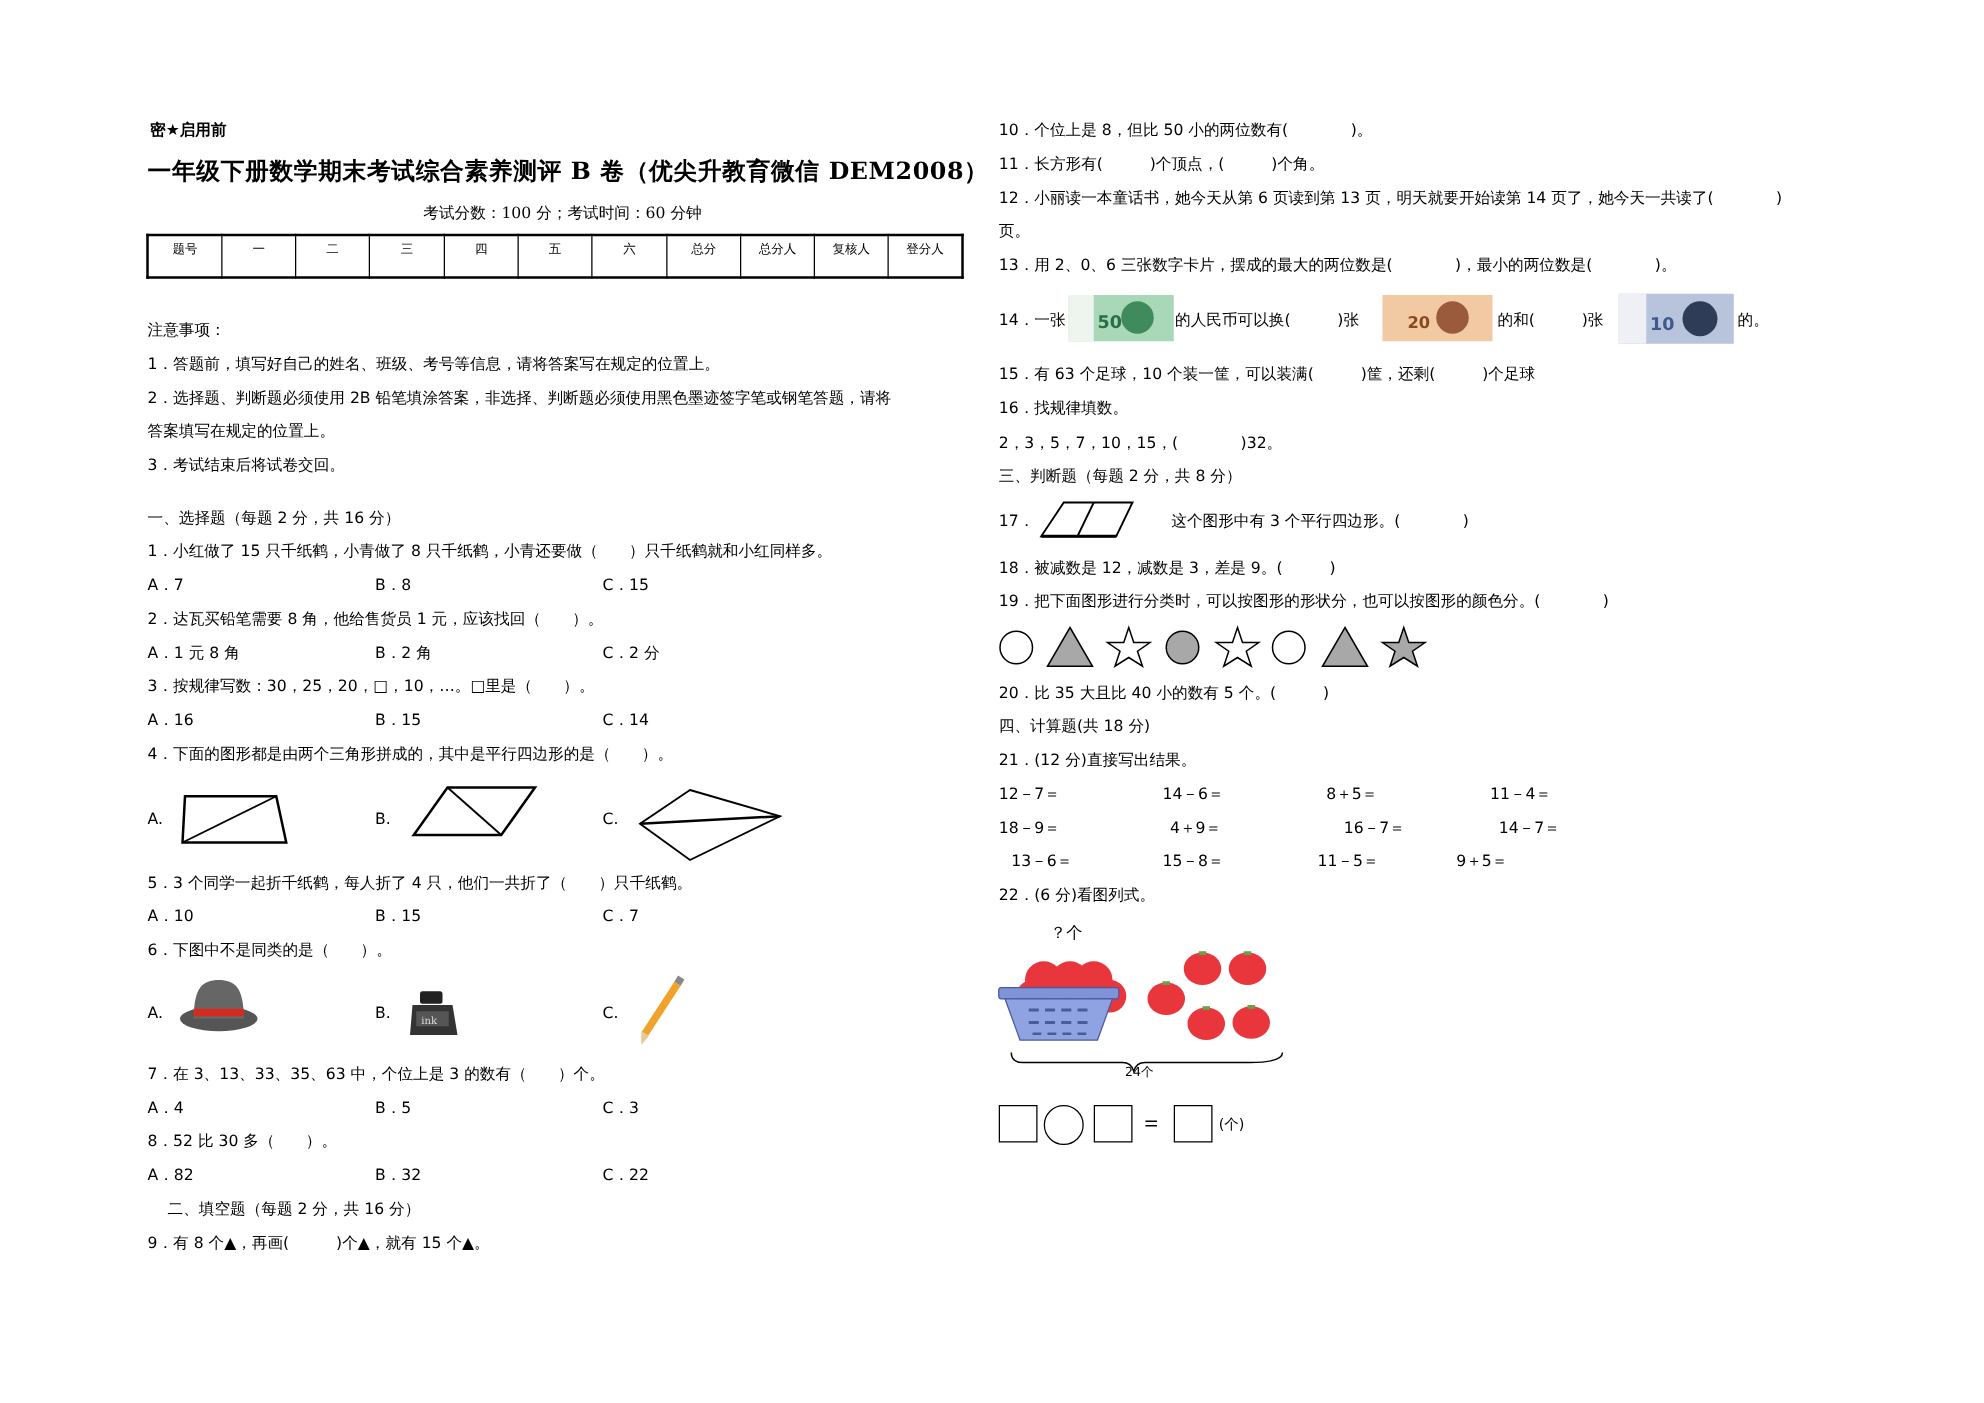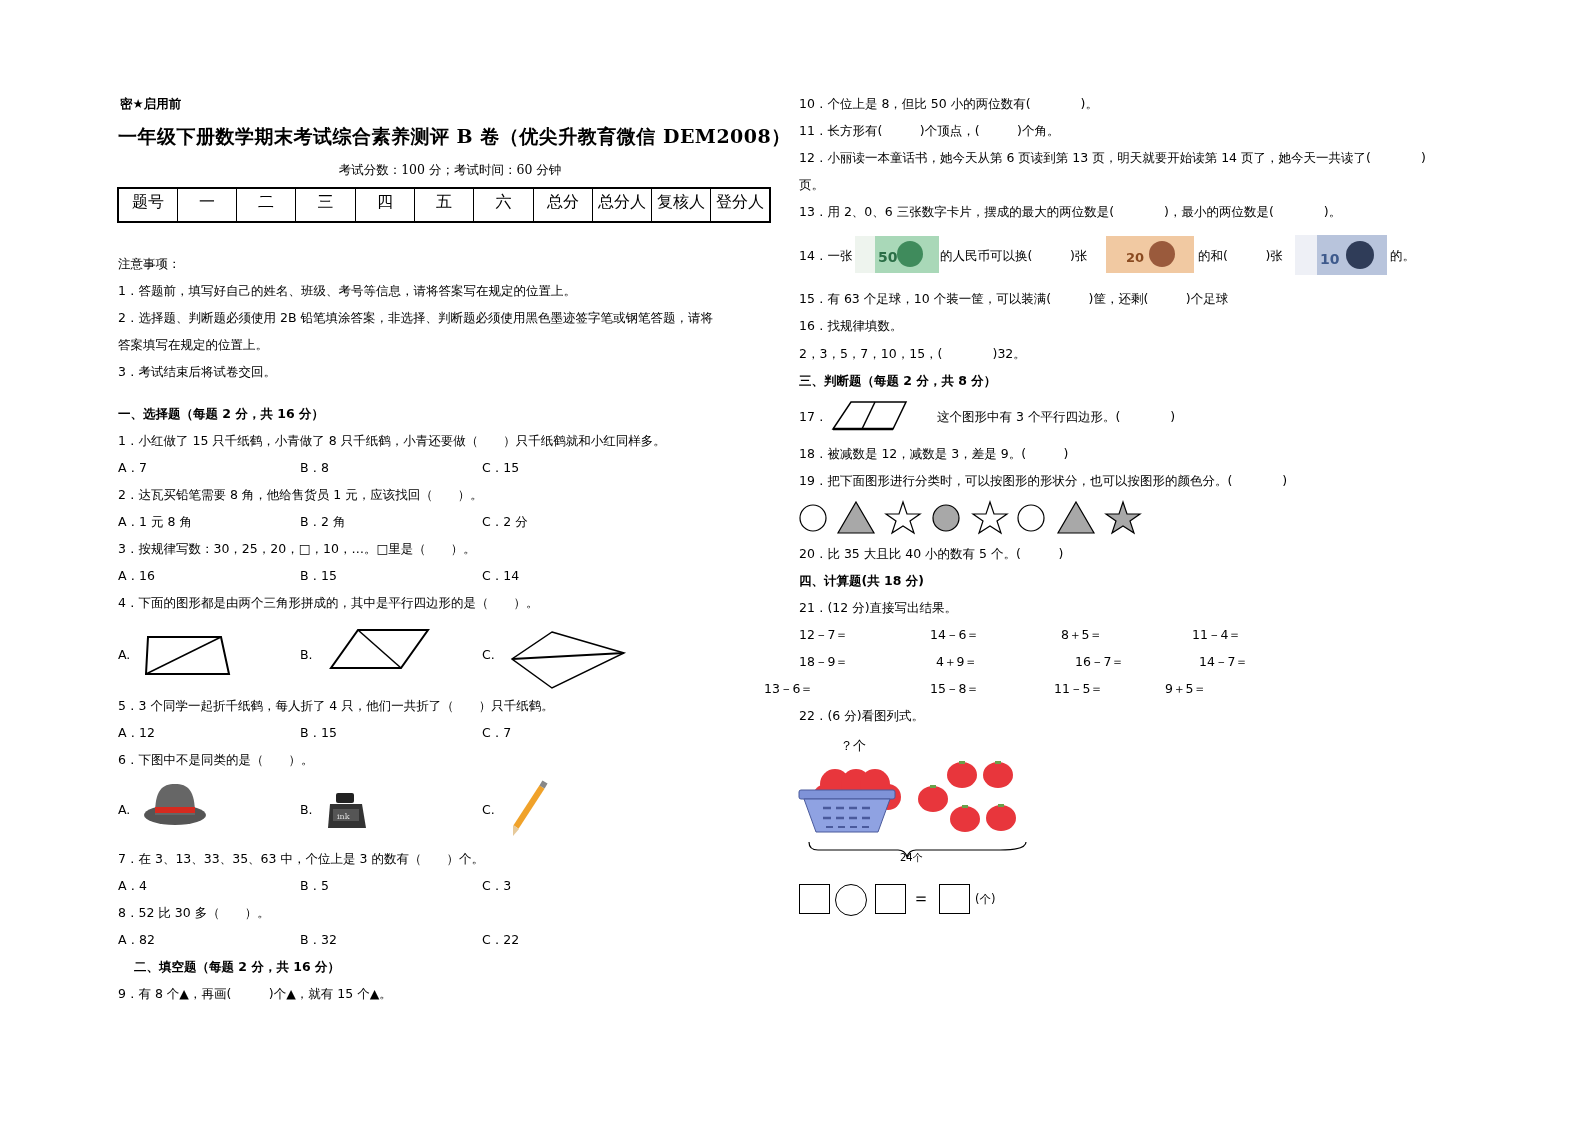--- a/index.html
+++ b/index.html
@@ -3,25 +3,25 @@
 <meta charset="utf-8">
 <style>
   html, body { margin: 0; padding: 0; background: #ffffff; }
   body { width: 1587px; height: 1122px; position: relative; overflow: hidden;
          font-family: "DejaVu Sans", "Liberation Sans", sans-serif; color: #000; font-size: 12.5px; }
   .abs { position: absolute; white-space: nowrap; }
   .secret { left: 120px; top: 96px; font-size: 12.5px; font-weight: bold; }
   .title { left: 118px; top: 124px; font-size: 19px; font-weight: bold; font-family: "DejaVu Serif", "Liberation Serif", serif; letter-spacing: 0.5px; }
   .subtitle { left: 0; width: 900px; top: 162px; text-align: center; font-size: 12.5px; font-family: "DejaVu Serif", "Liberation Serif", serif; }
   table.score { position: absolute; left: 117px; top: 187px; border-collapse: collapse; border: 2px solid #000; }
-  table.score td { border: 1px solid #000; height: 30px; text-align: center; font-size: 16px; padding: 0; vertical-align: middle; margin-top: 44px; }
+  table.score td { border: 1px solid #000; height: 30px; text-align: center; font-size: 10px; padding: 0; vertical-align: middle; margin-top: 44px; }
   table.score tr:first-child td { height: 29px; vertical-align: top; padding-top: 5px; }
   table.score tr:last-child td { vertical-align: top; padding-top: 3px; }
   .line { font-size: 12.5px; }
-  .sec { font-weight: bold; }
+  .sec { font-weight: normal; }
   svg { position: absolute; overflow: visible; }
 </style>
 </head>
 <body>
 
 <div class="abs secret">密★启用前</div>
 <div class="abs title">一年级下册数学期末考试综合素养测评 B 卷（优尖升教育微信 DEM2008）</div>
 <div class="abs subtitle">考试分数：100 分；考试时间：60 分钟</div>
 
 <table class="score">
@@ -76,21 +76,21 @@
 <svg style="left:0;top:0" width="1" height="1">
   <polygon points="311,637 381,637 354,675 284,675" transform="translate(47,-7)" fill="none" stroke="#000" stroke-width="2"></polygon>
   <line x1="358" y1="630" x2="401" y2="668" stroke="#000" stroke-width="1.5"></line>
 </svg>
 <svg style="left:0;top:0" width="1" height="1">
   <polygon points="552,632 624,653 552,688 512,659" fill="none" stroke="#000" stroke-width="1.5"></polygon>
   <line x1="512" y1="659" x2="624" y2="653" stroke="#000" stroke-width="2"></line>
 </svg>
 
 <div class="abs line" style="left:118px;top:698px">5．3 个同学一起折千纸鹤，每人折了 4 只，他们一共折了（　　）只千纸鹤。</div>
-<div class="abs line" style="left:118px;top:725px">A．12</div>
+<div class="abs line" style="left:118px;top:725px">A．10</div>
 <div class="abs line" style="left:300px;top:725px">B．15</div>
 <div class="abs line" style="left:482px;top:725px">C．7</div>
 
 <div class="abs line" style="left:118px;top:752px">6．下图中不是同类的是（　　）。</div>
 <div class="abs line" style="left:118px;top:802px">A.</div>
 <div class="abs line" style="left:300px;top:802px">B.</div>
 <div class="abs line" style="left:482px;top:802px">C.</div>
 
 <svg style="left:0;top:0" width="1" height="1">
   <ellipse cx="175" cy="815" rx="31" ry="10" fill="#555"></ellipse>
@@ -186,21 +186,21 @@
 <div class="abs line" style="left:799px;top:627px">12－7＝</div>
 <div class="abs line" style="left:930px;top:627px">14－6＝</div>
 <div class="abs line" style="left:1061px;top:627px">8＋5＝</div>
 <div class="abs line" style="left:1192px;top:627px">11－4＝</div>
 
 <div class="abs line" style="left:799px;top:654px">18－9＝</div>
 <div class="abs line" style="left:936px;top:654px">4＋9＝</div>
 <div class="abs line" style="left:1075px;top:654px">16－7＝</div>
 <div class="abs line" style="left:1199px;top:654px">14－7＝</div>
 
-<div class="abs line" style="left:764px;top:681px">13－6＝</div>
+<div class="abs line" style="left:809px;top:681px">13－6＝</div>
 <div class="abs line" style="left:930px;top:681px">15－8＝</div>
 <div class="abs line" style="left:1054px;top:681px">11－5＝</div>
 <div class="abs line" style="left:1165px;top:681px">9＋5＝</div>
 
 <div class="abs line" style="left:799px;top:708px">22．(6 分)看图列式。</div>
 
 <div class="abs line" style="left:840px;top:737px;font-size:13px">？个</div>
 <svg style="left:0;top:0" width="1" height="1">
   <circle cx="826" cy="797" r="13" fill="#e8363c"></circle>
   <circle cx="888" cy="797" r="13" fill="#e8363c"></circle>

